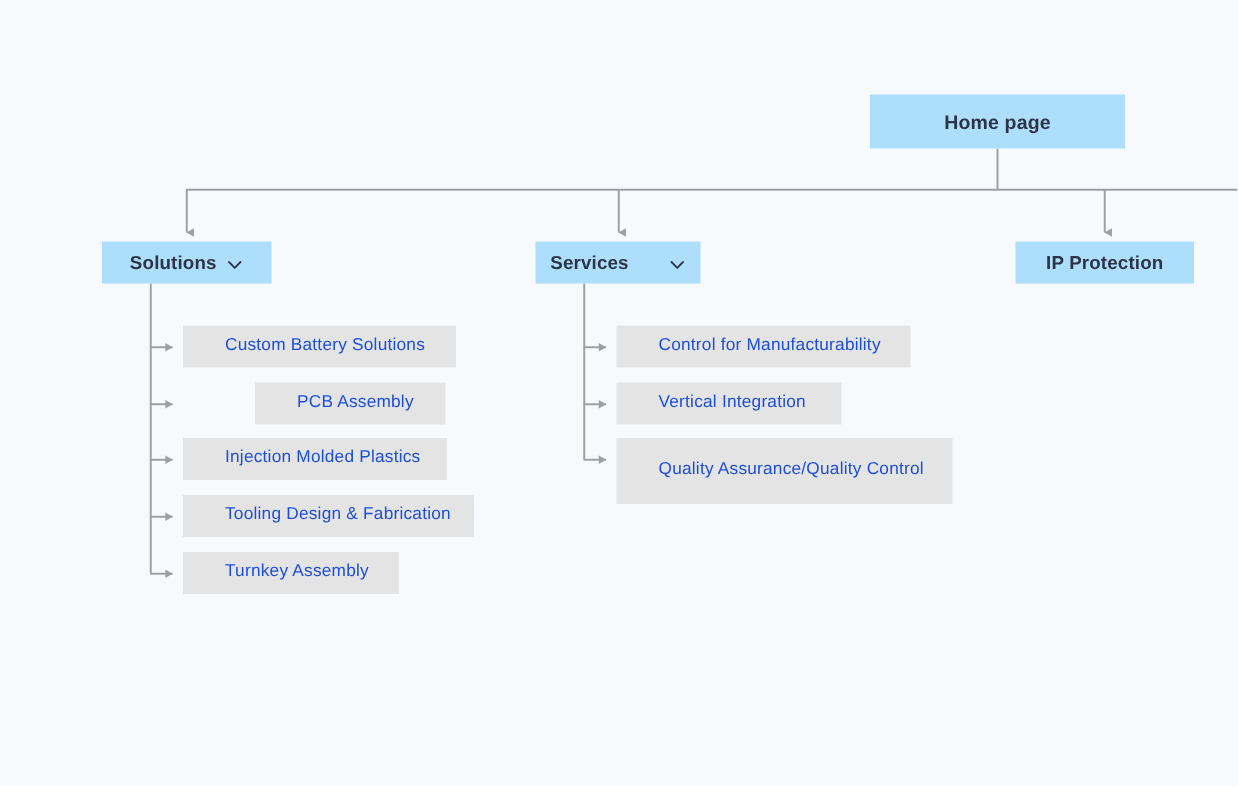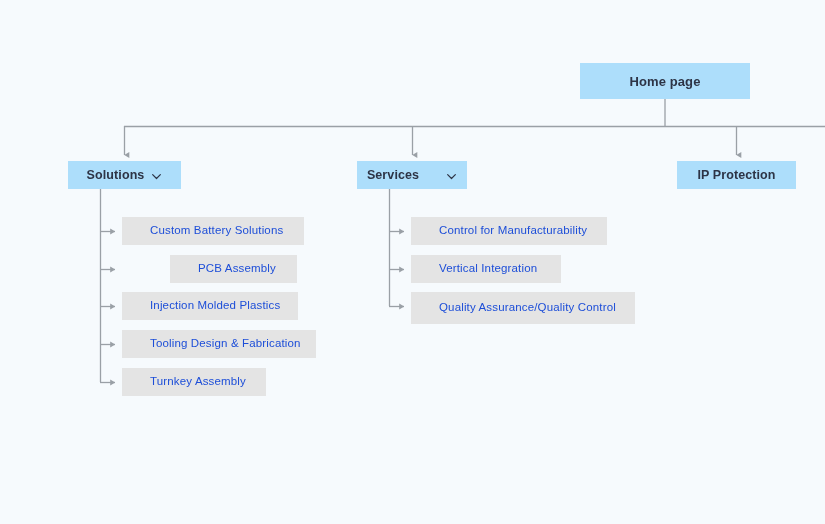--- a/index.html
+++ b/index.html
@@ -157,21 +157,21 @@
             <path d="M1.8,4 L6,8.2 L10.2,4" fill="none" stroke="#2d3446" stroke-width="1.3" stroke-linecap="round" stroke-linejoin="round"></path>
           </svg>
         </span>
       </div>
       <div class="node child" style="left: 411px; top: 217px; width: 196px; height: 28px;">
         <span class="label">Control for Manufacturability</span>
       </div>
       <div class="node child" style="left: 411px; top: 255px; width: 150px; height: 28px;">
         <span class="label">Vertical Integration</span>
       </div>
-      <div class="node child" style="left: 411px; top: 292px; width: 224px; height: 32px;">
+      <div class="node child" style="left: 411px; top: 292px; width: 224px; height: 44px;">
         <span class="label">Quality Assurance/Quality Control</span>
       </div>
       <div class="node primary" style="left: 677px; top: 161px; width: 119px; height: 28px;">
         <span class="label">IP Protection</span>
       </div>
     </div>
 
 </div>
 
 </body></html>

